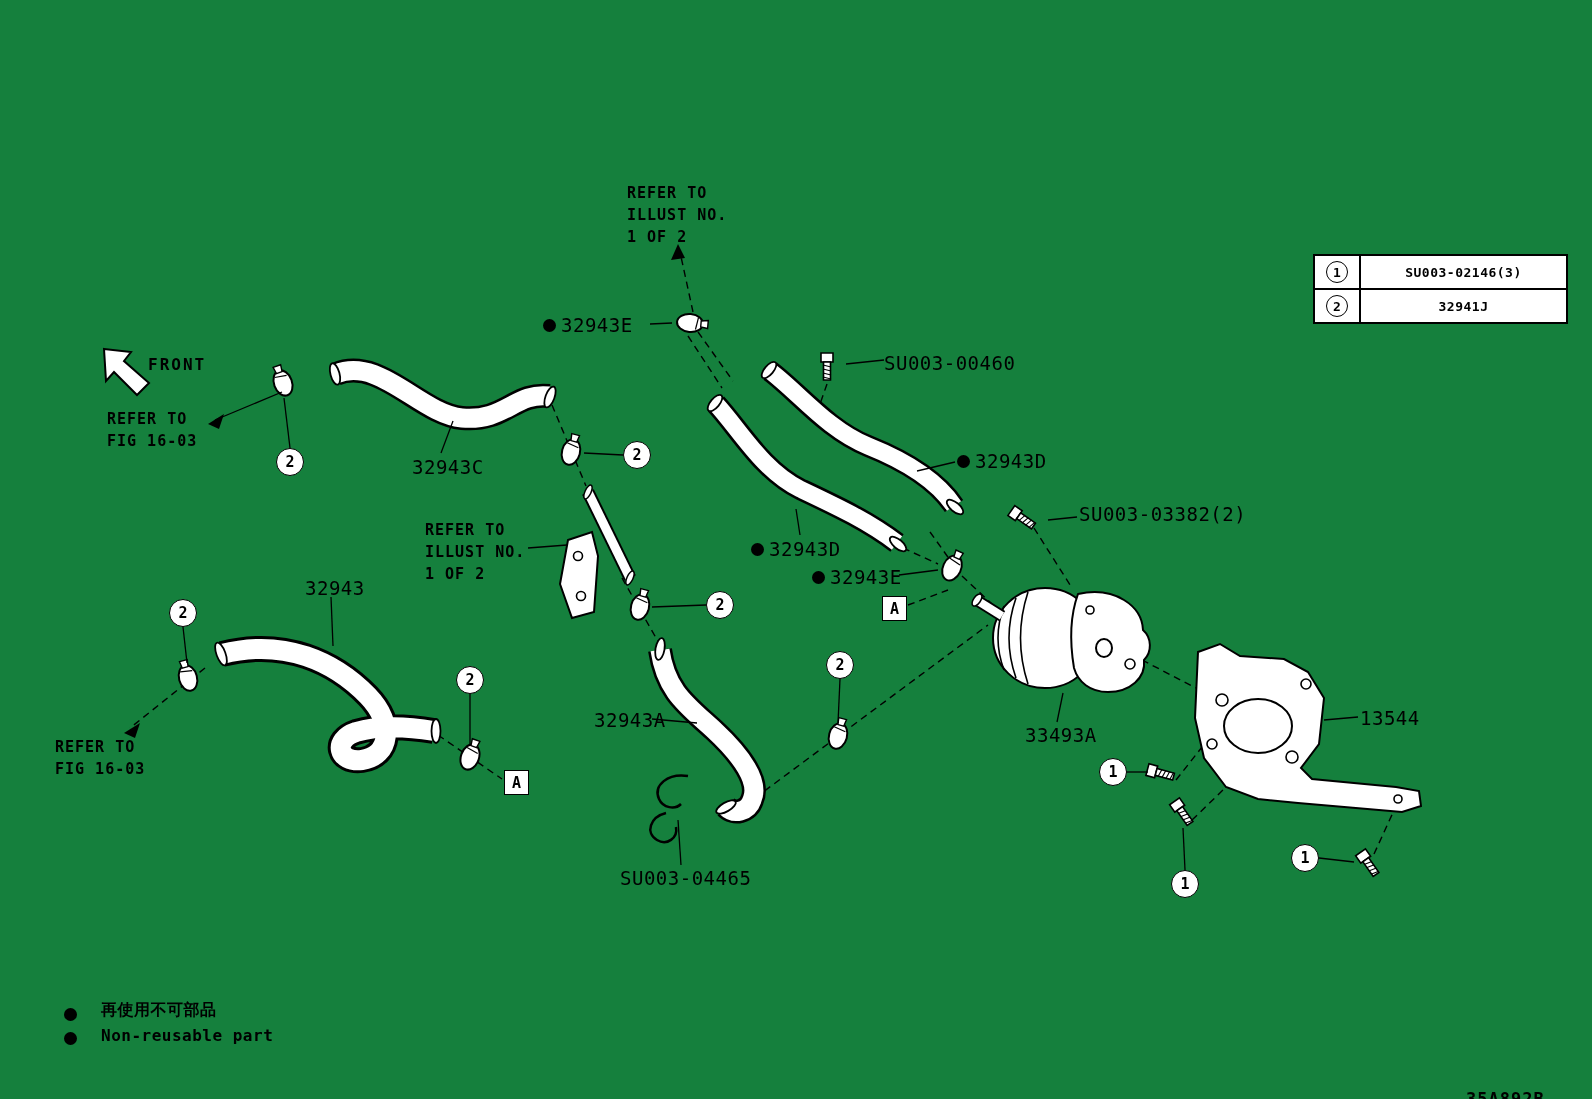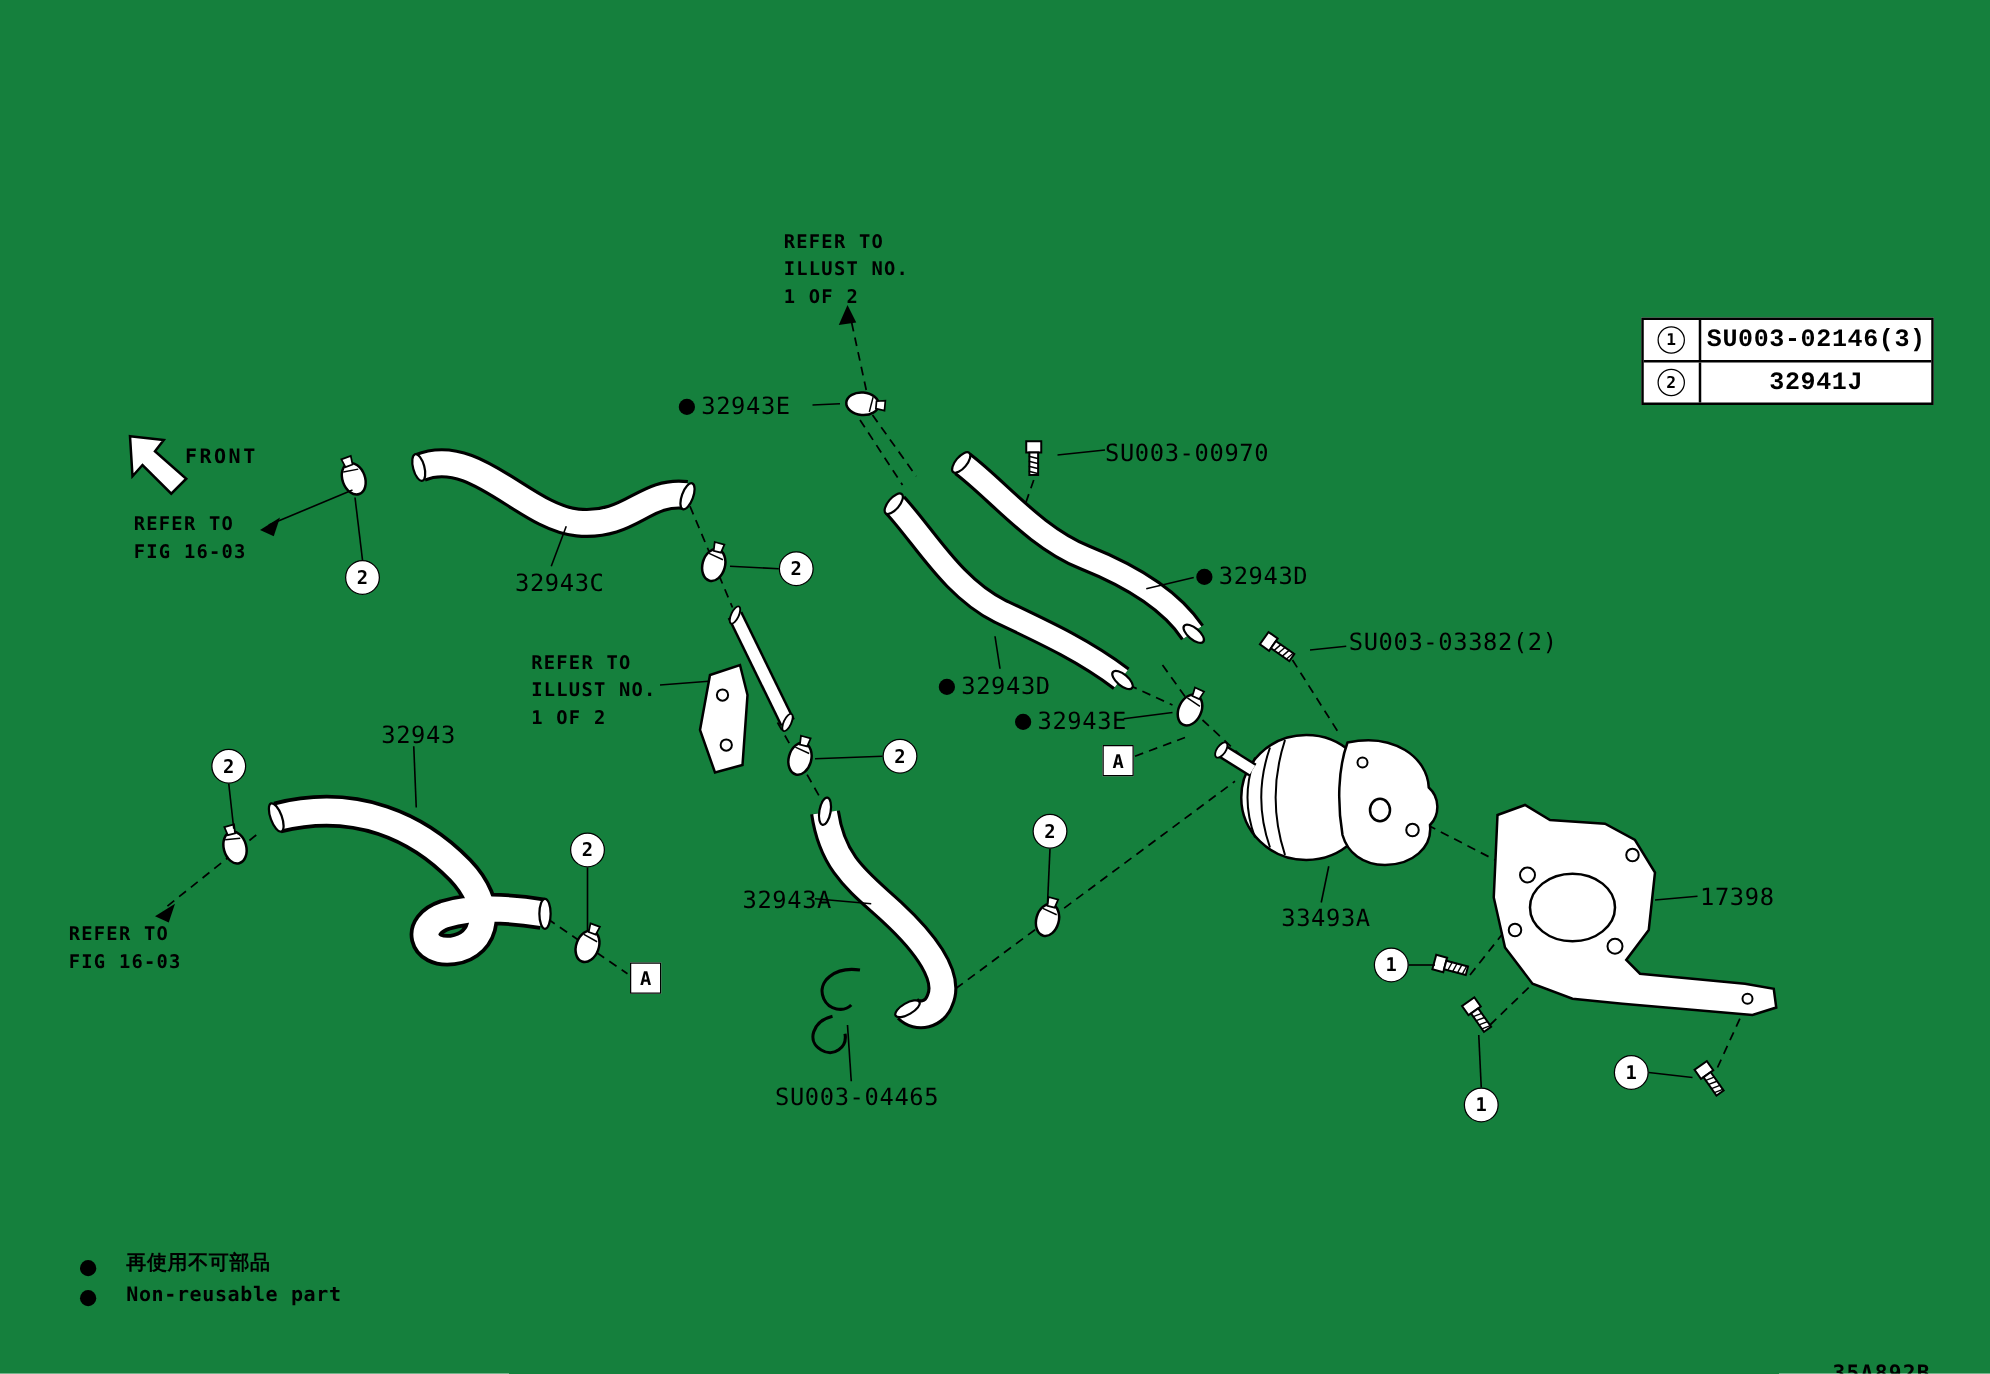--- a/index.html
+++ b/index.html
@@ -31,22 +31,22 @@
     background:#fff; z-index:5;
   }
   .legend { position:absolute; left:1313px; top:254px; border:2px solid #000; background:#fff; z-index:6; }
   .legend .row { display:flex; }
   .legend .row + .row { border-top:2px solid #000; }
   .legend .cell-num {
     width:46px; height:32px; display:flex; align-items:center; justify-content:center;
     border-right:2px solid #000;
   }
   .legend .cell-part {
-    width:184px; height:32px; display:flex; align-items:center; justify-content:center;
-    font-size:20px; font-weight:700; letter-spacing:0.5px;font-family:Liberation Mono, monospace;
+    width:205px; height:32px; display:flex; align-items:center; justify-content:center;
+    font-size:13px; font-weight:700; letter-spacing:0.5px;
   }
   .circ-s {
     width:22px; height:22px; border:1.5px solid #000; border-radius:50%;
     display:flex; align-items:center; justify-content:center; font-size:13px; font-weight:700;
   }
   .footer-line {
     position:absolute; display:flex; align-items:flex-end; gap:24px;
     font-size:16px; font-weight:700; letter-spacing:0.5px;
   }
   .drawing-code { position:absolute; font-size:17px; font-weight:700; letter-spacing:1px;margin-top:11px; }
@@ -228,21 +228,21 @@
 FIG 16-03</div>
   <div class="ref" style="left:55px; top:737px;">REFER TO
 FIG 16-03</div>
   <div class="front-lbl" style="left:148px; top:355px;">FRONT</div>
 
   <div class="part" style="left:543px; top:314px;">
     <span class="dot"></span>
     <span>32943E</span>
   </div>
   <div class="part" style="left:884px; top:352px;">
-    <span>SU003-00970</span>
+    <span>SU003-00460</span>
   </div>
   <div class="part" style="left:412px; top:456px;">
     <span>32943C</span>
   </div>
   <div class="part" style="left:957px; top:450px;">
     <span class="dot"></span>
     <span>32943D</span>
   </div>
   <div class="part" style="left:751px; top:538px;">
     <span class="dot"></span>
@@ -258,21 +258,21 @@
   <div class="part" style="left:305px; top:577px;">
     <span>32943</span>
   </div>
   <div class="part" style="left:594px; top:709px;">
     <span>32943A</span>
   </div>
   <div class="part" style="left:1025px; top:724px;">
     <span>33493A</span>
   </div>
   <div class="part" style="left:1360px; top:707px;">
-    <span>17398</span>
+    <span>13544</span>
   </div>
   <div class="part" style="left:620px; top:867px;justify-content:flex-end;">
     <span>SU003-04465</span>
   </div>
 
   <div class="circ" style="left:276px; top:448px;">2</div>
   <div class="circ" style="left:623px; top:441px;">2</div>
   <div class="circ" style="left:169px; top:599px;">2</div>
   <div class="circ" style="left:456px; top:666px;">2</div>
   <div class="circ" style="left:706px; top:591px;">2</div>

